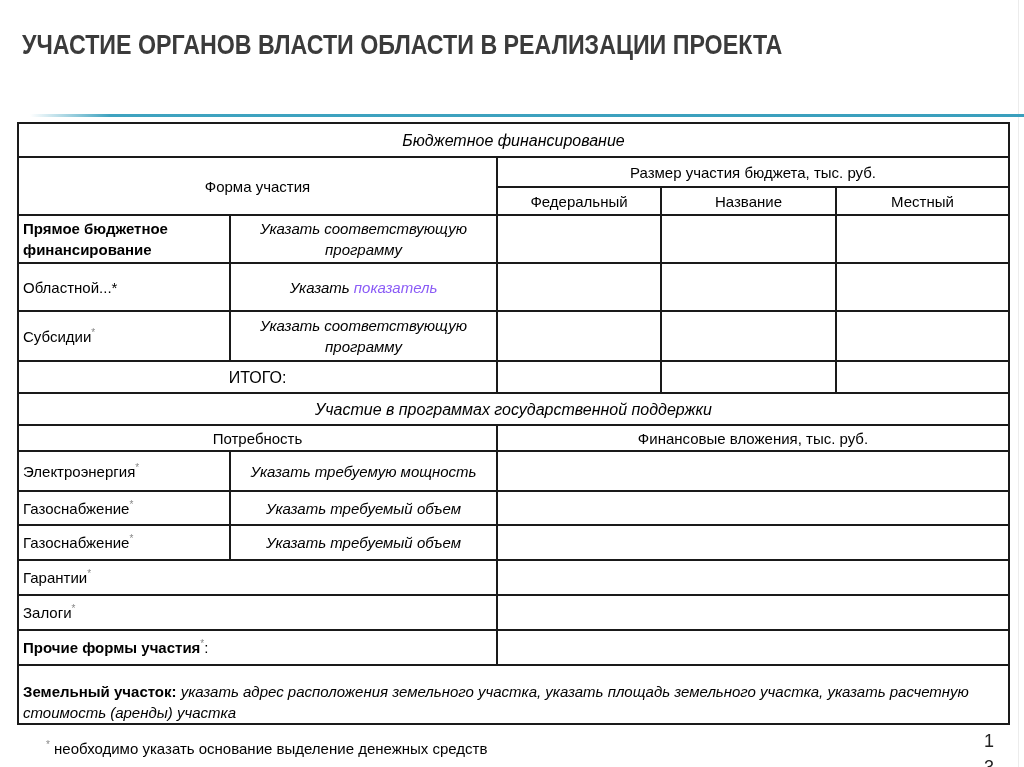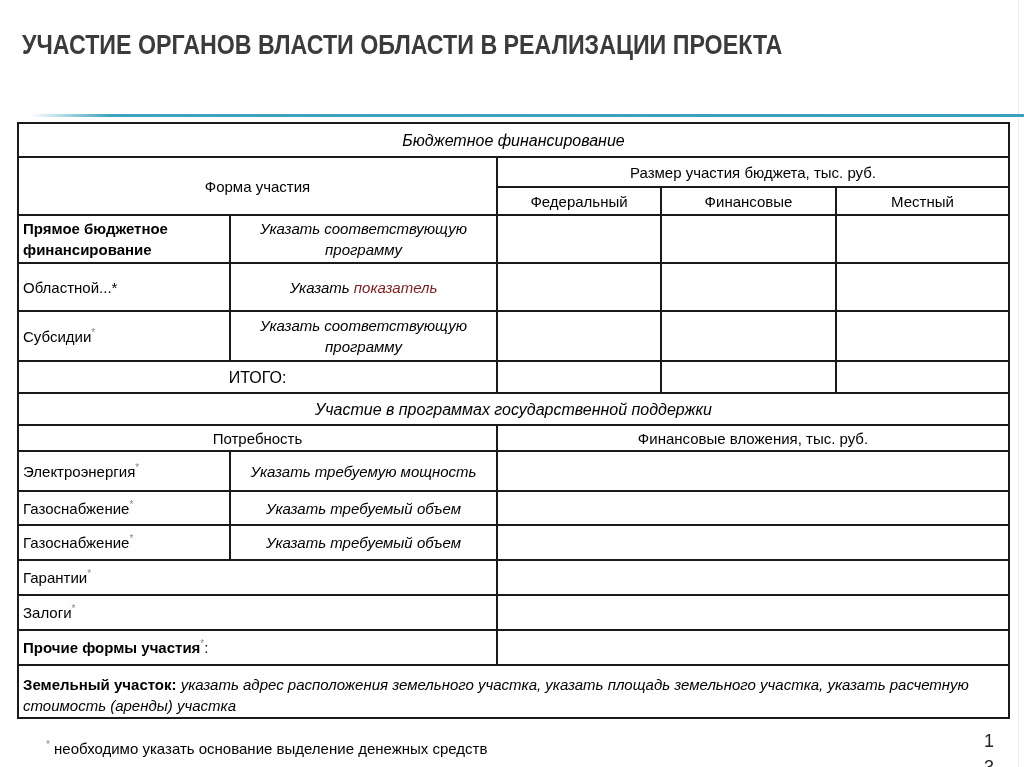--- a/index.html
+++ b/index.html
@@ -30,21 +30,21 @@
     font-size: 15px;
   }
   table.main td {
     border: 2px solid #1a1a1a; padding: 0 4px; vertical-align: middle;
     line-height: 21px;
   }
   .c { text-align: center; }
   .i { font-style: italic; }
   .b { font-weight: bold; }
   .big { font-size: 16px; margin-top: 32px; }
-  .red { color: #7f1d1d; }
+  .red { color: #8b5cf6; }
   .ast { color: #888; font-size: 10px; vertical-align: super; line-height: 0; }
   .footnote {
     position: absolute; left: 30px; top: 740px; font-size: 15px; color: #000; margin-left: 16px;
   }
   .footnote .ast { font-size: 10px; }
   .page-num {
     position: absolute; left: 982px; top: 728px; width: 14px;
     font-size: 18px; line-height: 26px; text-align: center; color: #222;
   }
 </style>
@@ -68,21 +68,21 @@
   <tbody>
       <tr style="height:34px">
     <td colspan="5" class="c i big">Бюджетное финансирование</td>
   </tr>
   <tr style="height:30px">
     <td colspan="2" rowspan="2" class="c">Форма участия</td>
     <td colspan="3" class="c">Размер участия бюджета, тыс. руб.</td>
   </tr>
   <tr style="height:28px">
     <td class="c">Федеральный</td>
-    <td class="c">Финансовые</td>
+    <td class="c">Название</td>
     <td class="c">Местный</td>
   </tr>
 
   <tr style="height:48px">
     <td class="b">Прямое бюджетное финансирование</td>
     <td class="c i">Указать соответствующую программу</td>
     <td></td>
     <td></td>
     <td></td>
   </tr>
@@ -135,21 +135,21 @@
   </tr>
   <tr style="height:35px">
     <td colspan="2"><span>Залоги</span><span class="ast">*</span></td>
     <td colspan="3"></td>
   </tr>
   <tr style="height:35px">
     <td colspan="2"><span class="b">Прочие формы участия</span><span class="ast">*</span><span>:</span></td>
     <td colspan="3"></td>
   </tr>
   <tr style="height:53px">
-    <td colspan="5" style="vertical-align:top; padding-top:8px;"><span class="b">Земельный участок:</span><span class="i"> указать адрес расположения земельного участка, указать площадь земельного участка, указать расчетную стоимость (аренды) участка</span></td>
+    <td colspan="5" style="vertical-align:top; padding-top:15px;"><span class="b">Земельный участок:</span><span class="i"> указать адрес расположения земельного участка, указать площадь земельного участка, указать расчетную стоимость (аренды) участка</span></td>
   </tr>
 </tbody>
   </table>
 
 <div class="footnote"><span class="ast">*</span><span> необходимо указать основание выделение денежных средств</span></div>
 
 <div class="page-num">
   <div>1</div>
   <div>3</div>
 </div>

